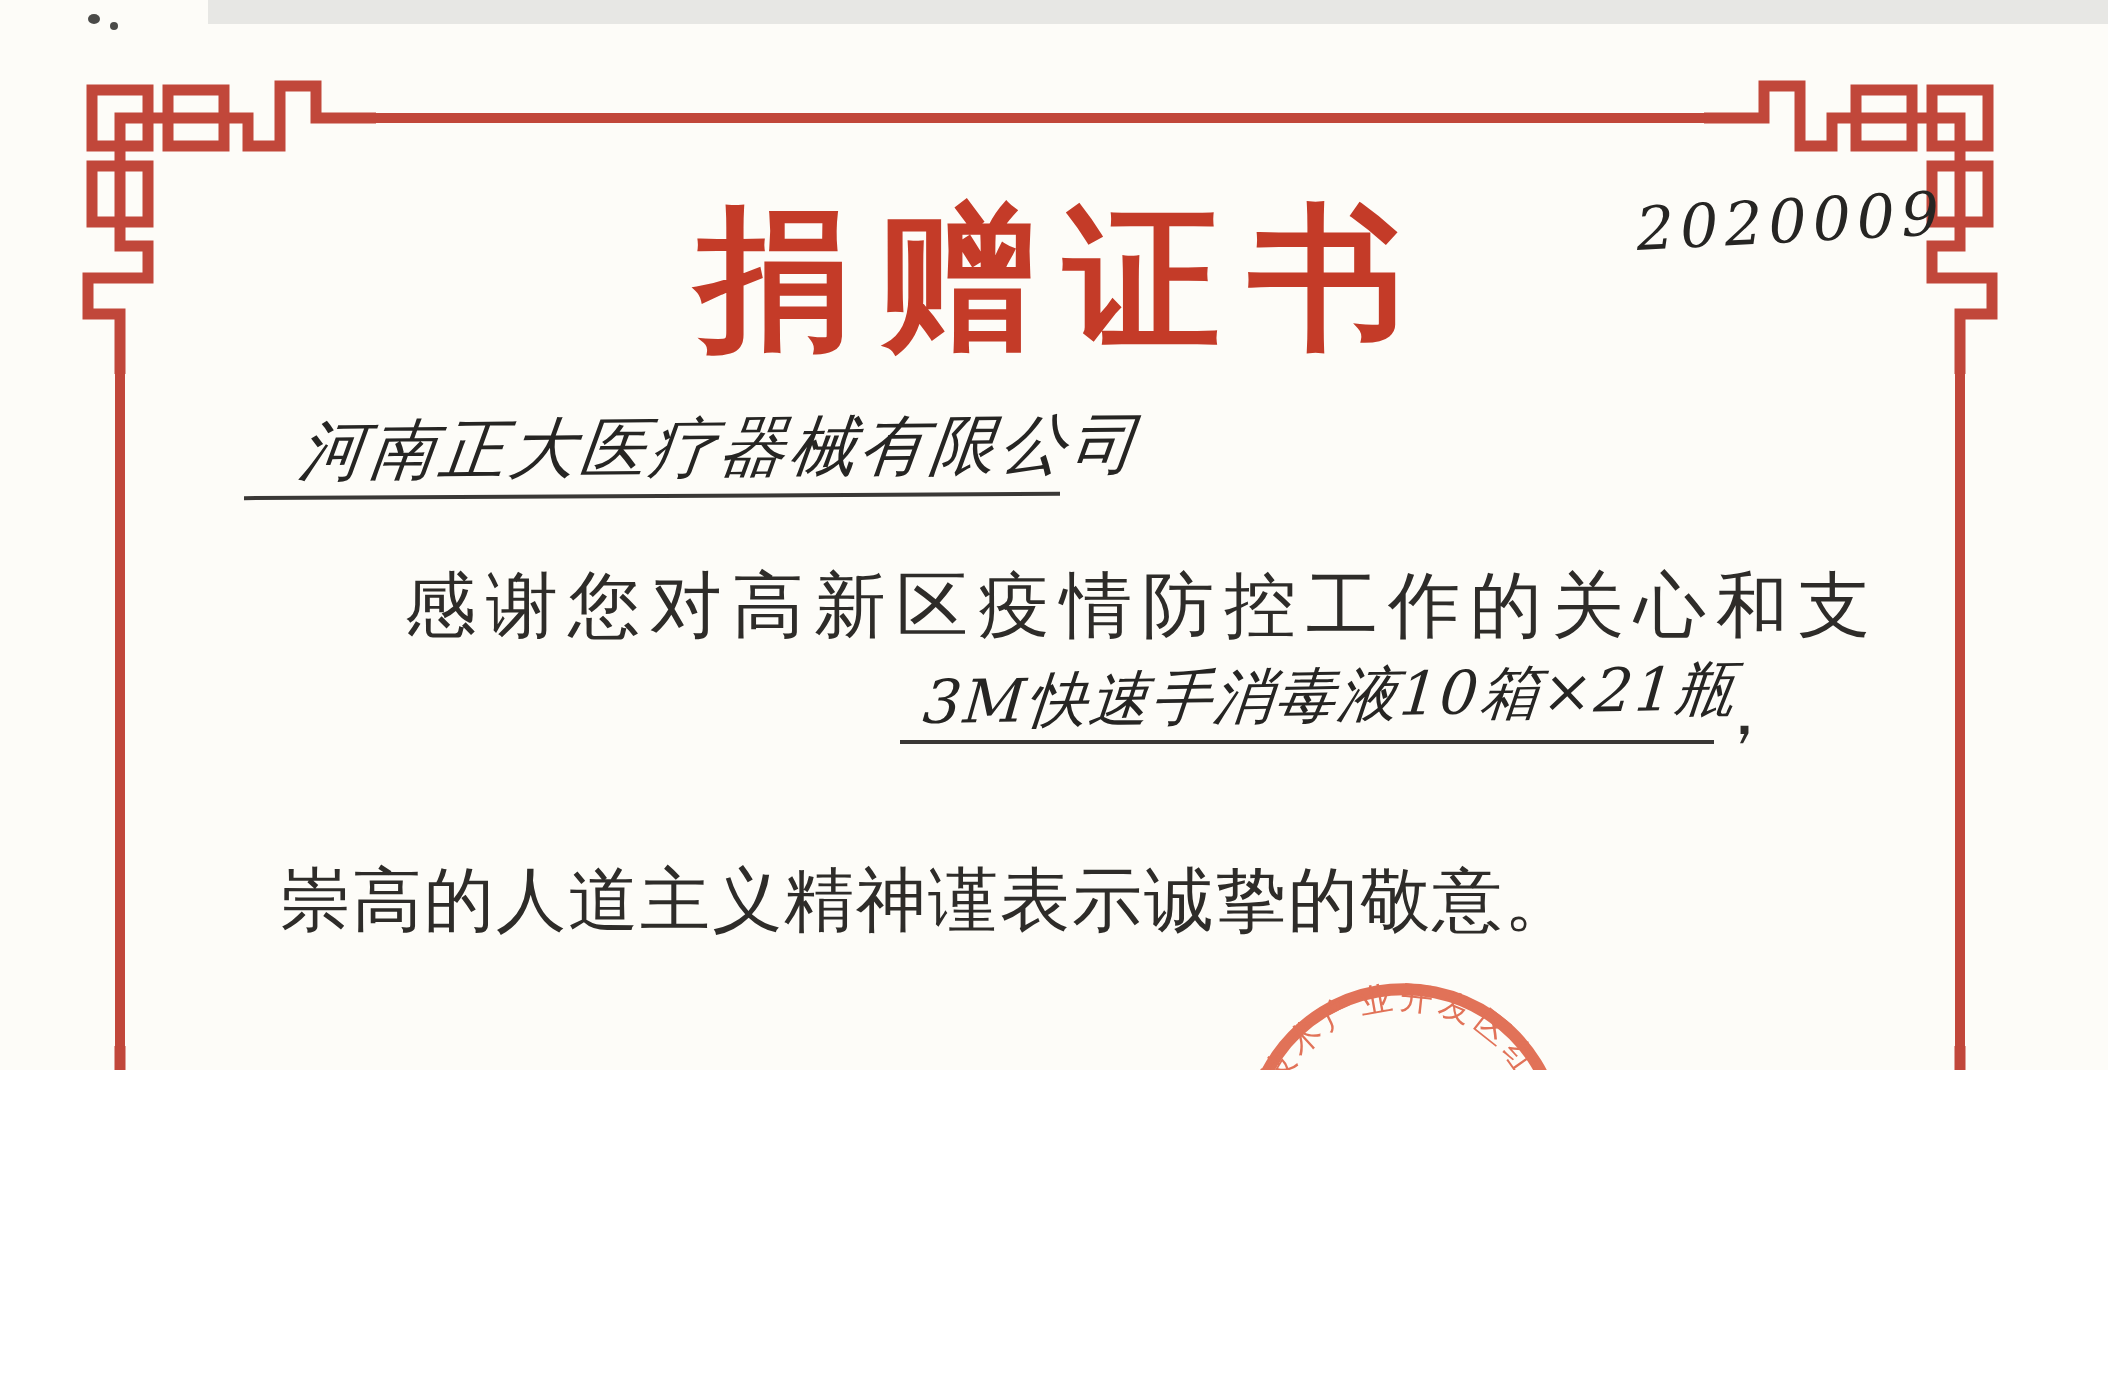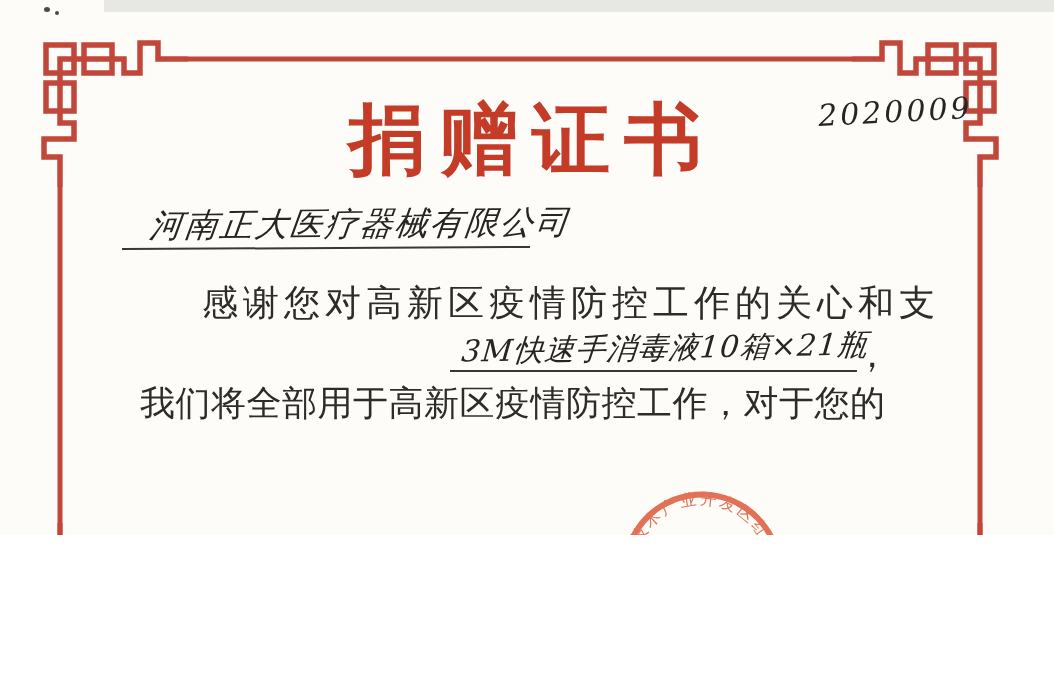--- a/index.html
+++ b/index.html
@@ -118,21 +118,21 @@
 
   <div class="serial hand">2020009</div>
 
   <div class="recipient hand">河南正大医疗器械有限公司</div>
   <div class="rule recipient-line"></div>
 
   <div class="bodyline l1">感谢您对高新区疫情防控工作的关心和支</div>
   <div class="donated hand">3M快速手消毒液10箱×21瓶</div>
   <div class="rule donation-line"></div>
   <div class="bodyline l2s">，</div>
-  <div class="bodyline l3">我们将全部用于高新区疫情防控工作，对于您的</div>
+  <div class="bodyline l4">崇高的人道主义精神谨表示诚挚的敬意。</div>
 
   <div class="issuer">郑州高新技术产业开发区红十字会</div>
   <div class="date-item d-month-val hand">2</div>
   <div class="date-item d-month">月</div>
   <div class="date-item d-day-val hand">6</div>
   <div class="date-item d-day">日</div>
 
   <svg class="seal" viewBox="0 0 200 200">
     <defs>
       <path id="sealTextArc" d="M26 124 A78 78 0 1 1 174 124" fill="none"></path>

